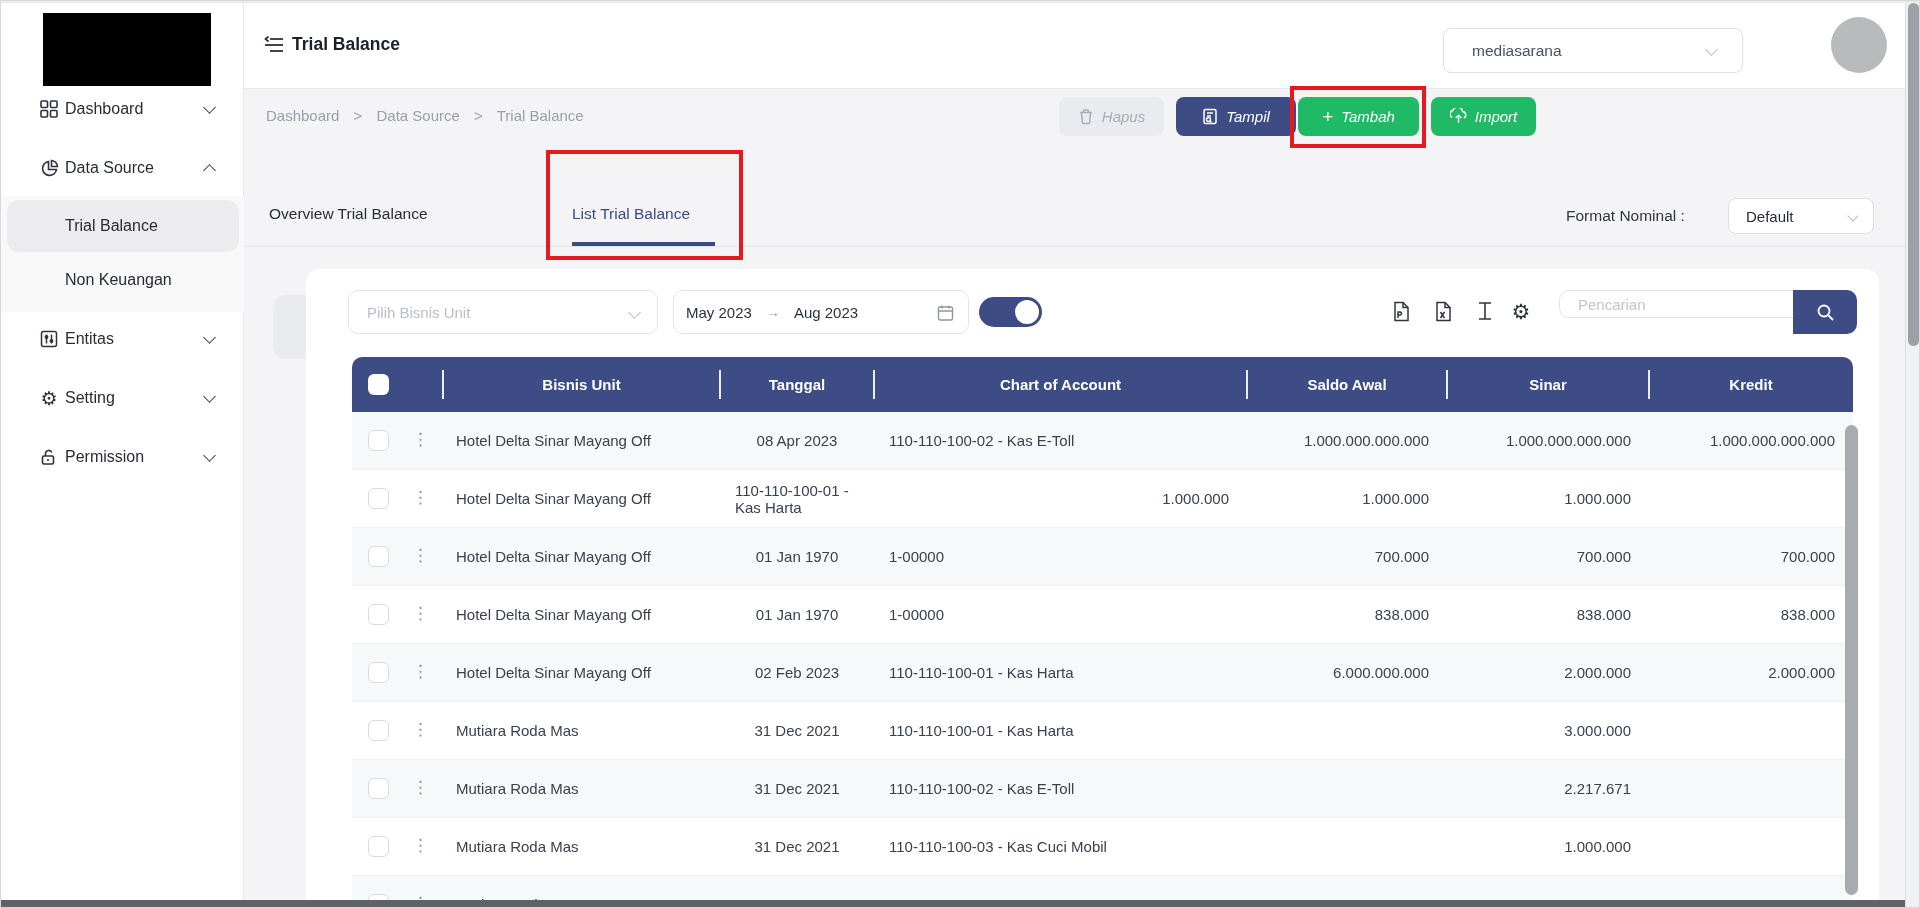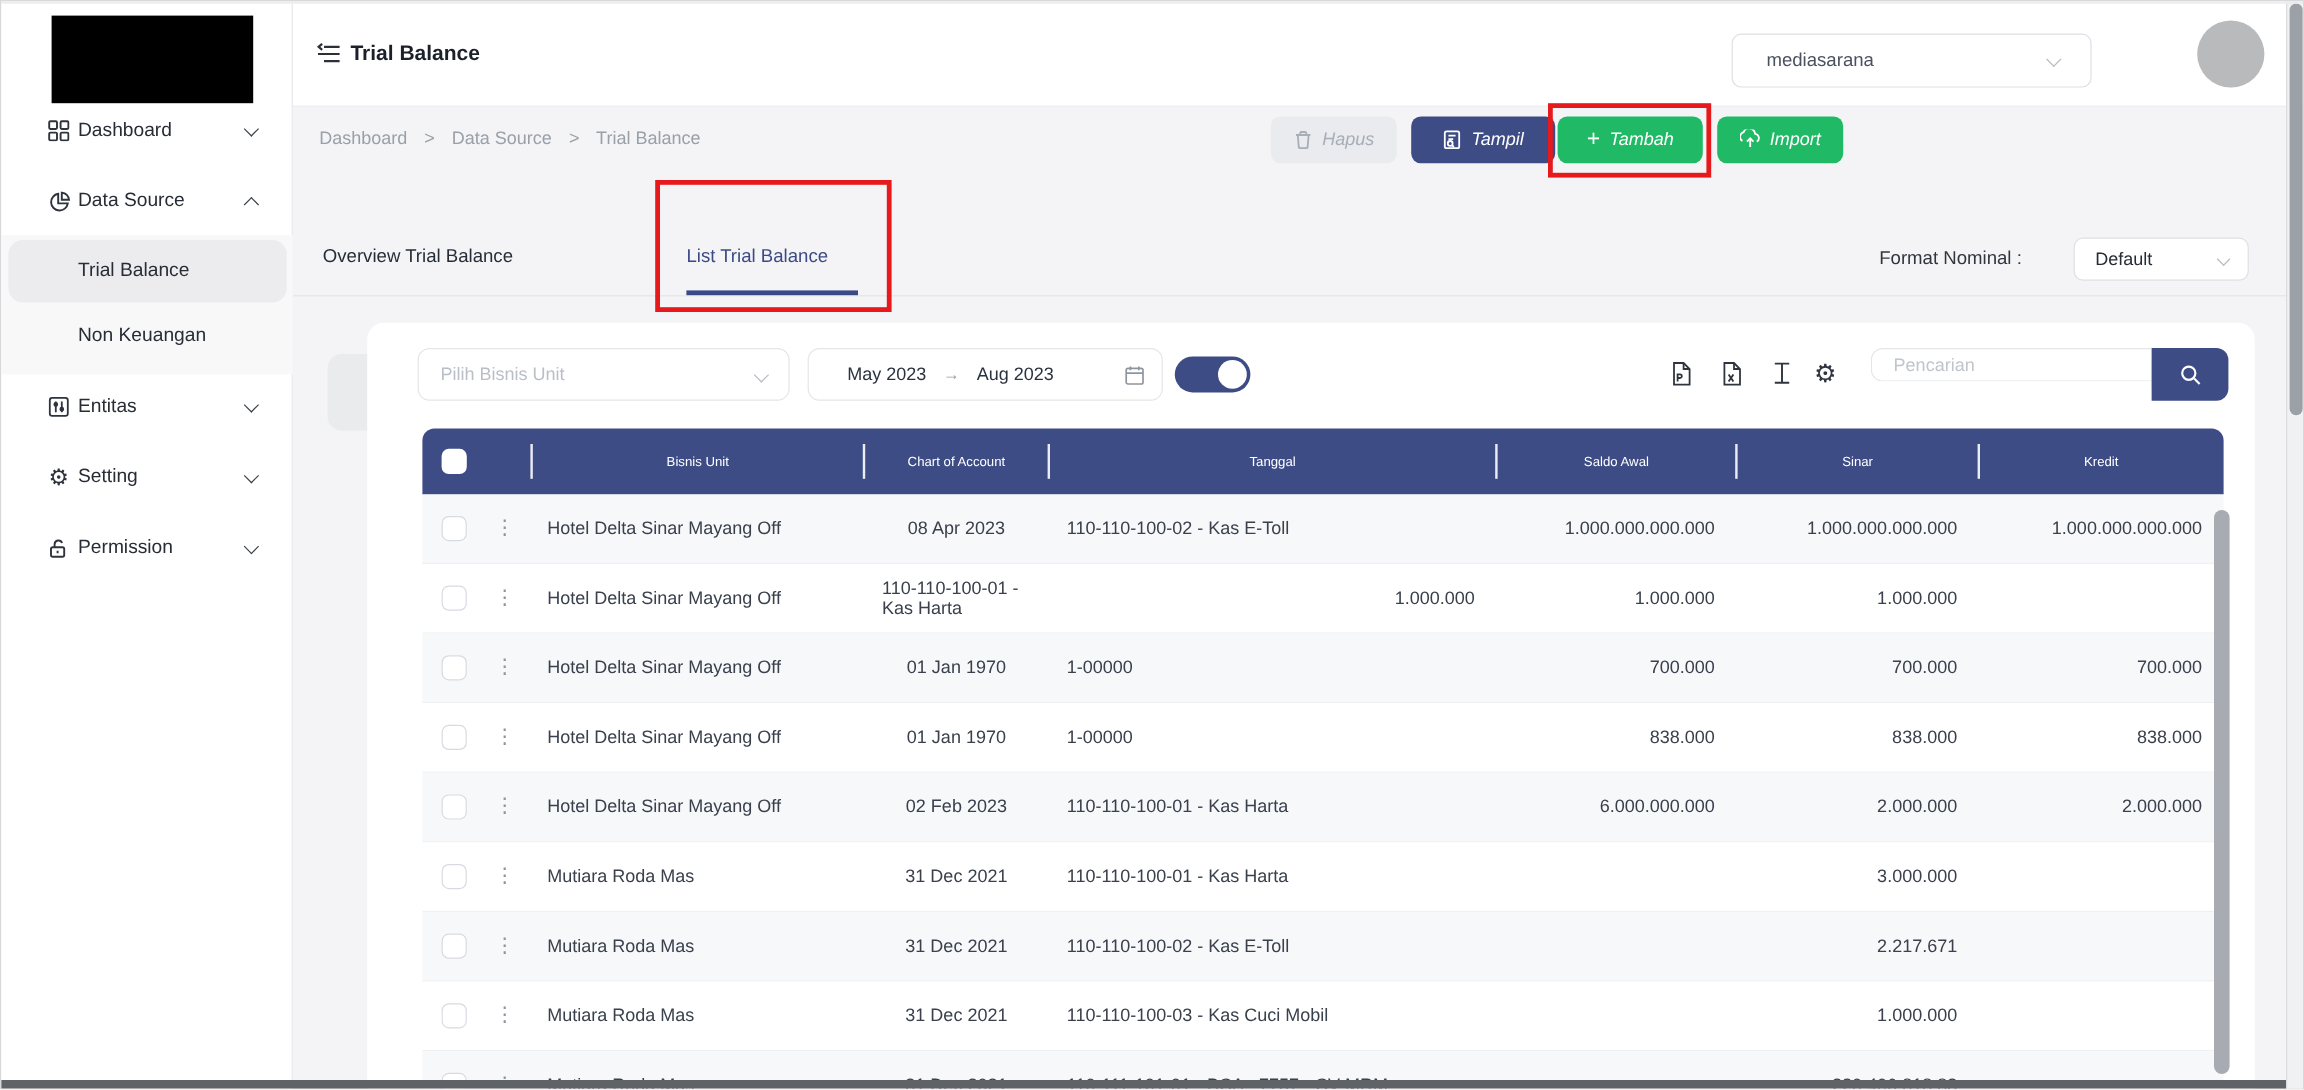--- a/index.html
+++ b/index.html
@@ -63,36 +63,36 @@
   
   .drawer-handle{ position:absolute; left:272px; top:294px; width:46px; height:64px; background:#e9ebed; border-radius:12px; z-index:1;}
   .card{ position:absolute; left:305px; top:268px; width:1573px; height:640px; background:#fff; border-radius:14px 14px 0 0; z-index:2; overflow:hidden;}
 
   
   .f-select{ position:absolute; left:42px; top:21px; width:310px; height:44px; border:1px solid #e3e5e9; border-radius:10px; display:flex; align-items:center; cursor:pointer; background:#fff;}
   .f-select .ph{ margin-left:18px; font-size:15px; color:#b9bec7;}
   .f-select .fchev{ position:absolute; right:18px; top:17px; width:9px; height:9px; border-right:1.5px solid #b6bac1; border-bottom:1.5px solid #b6bac1; transform:rotate(45deg);}
   .f-date{ position:absolute; left:367px; top:21px; width:296px; height:44px; border:1px solid #e3e5e9; border-radius:10px; display:flex; align-items:center; background:#fff; cursor:pointer;}
   .f-date .dv{ font-size:15px; color:#2c3340;}
-  .f-date .d-from{ margin-left:32px;}
+  .f-date .d-from{ margin-left:12px;}
   .f-date .d-arrow{ margin:0 14px; color:#9aa0a9; font-size:14px;}
   .f-date .cal{ position:absolute; right:14px; top:13px; color:#8f959e;}
   .switch{ position:absolute; left:673px; top:28px; width:63px; height:30px; background:#3e4c86; border-radius:15px; cursor:pointer;}
   .switch .knob{ position:absolute; right:3px; top:3px; width:24px; height:24px; border-radius:50%; background:#fff;}
   .tool-ic{ position:absolute; top:30px; width:24px; height:24px; color:#2f353f; cursor:pointer; display:flex; align-items:center; justify-content:center;}
   .ic-pdf{ left:1083px;} .ic-xls{ left:1125px;} .ic-tw{ left:1167px;} .ic-gear{ left:1203px; font-size:21px; line-height:1;}
   .f-search{ position:absolute; left:1253px; top:21px; width:234px; height:28px; border:1px solid #e3e5e9; border-right:none; border-radius:10px 0 0 10px; background:#fff;}
   .f-search input{ width:100%; height:100%; border:none; outline:none; background:transparent; padding-left:18px; font-family:inherit; font-size:15px; color:#2c3340;}
   .f-search input::placeholder{ color:#c0c5cc;}
   .f-search-btn{ position:absolute; left:1487px; top:21px; width:64px; height:44px; background:#3e4c86; border:none; border-radius:0 10px 10px 0; color:#fff; cursor:pointer; display:flex; align-items:center; justify-content:center;}
 
   
   .tgrid{ display:grid; grid-template-columns:91px 277px 154px 373px 200px 202px 204px;}
   .thead{ position:absolute; left:46px; top:88px; width:1501px; height:55px; background:#3e4c86; border-radius:10px 10px 0 0; color:#fff;}
-  .th{ position:relative; display:flex; align-items:center; justify-content:center; font-size:11px; font-weight:400;text-align:center;}
+  .th{ position:relative; display:flex; align-items:center; justify-content:center; font-size:15px; font-weight:700;text-align:center;}
   .th.sep::before{ content:""; position:absolute; left:-1px; top:13px; width:2px; height:29px; background:rgba(255,255,255,.9);}
   .hcheck{ position:absolute; left:16px; top:17px; width:21px; height:21px; background:#fff; border-radius:6px; cursor:pointer;}
   .trow{ position:absolute; left:46px; width:1501px; height:58px; border-bottom:1px solid #eef0f2; background:#fff;}
   .trow.gray{ background:#f7f8fa;}
   .cell{ display:flex; align-items:center; font-size:15px; color:#3a414d;}
   .cb-cell{ position:relative;}
   .rcheck{ position:absolute; left:16px; top:18px; width:21px; height:21px; background:#fff; border:1px solid #d7dbe1; border-radius:6px; cursor:pointer;}
   .kebab{ position:absolute; left:60px; top:17px; font-size:17px; color:#8d939c; cursor:pointer; letter-spacing:0;}
   .c-bu{ padding-left:13px;}
   .c-tgl{ justify-content:center;}
@@ -312,22 +312,22 @@
           <circle cx="8" cy="8" r="5.5"></circle>
           <line x1="12.5" y1="12.5" x2="17" y2="17"></line>
         </svg>
     </button>
 
     <div class="thead tgrid">
       <div class="th cb-cell">
           <span class="hcheck"></span>
         </div>
       <div class="th sep">Bisnis Unit</div>
+      <div class="th sep">Tanggal</div>
       <div class="th sep">Chart of Account</div>
-      <div class="th sep">Tanggal</div>
       <div class="th sep">Saldo Awal</div>
       <div class="th sep">Sinar</div>
       <div class="th sep">Kredit</div>
     </div>
 
     <div class="trow gray tgrid" style="top:143px">
       <div class="cell cb-cell">
           <span class="rcheck"></span>
           <span class="kebab">⋮</span>
         </div>

